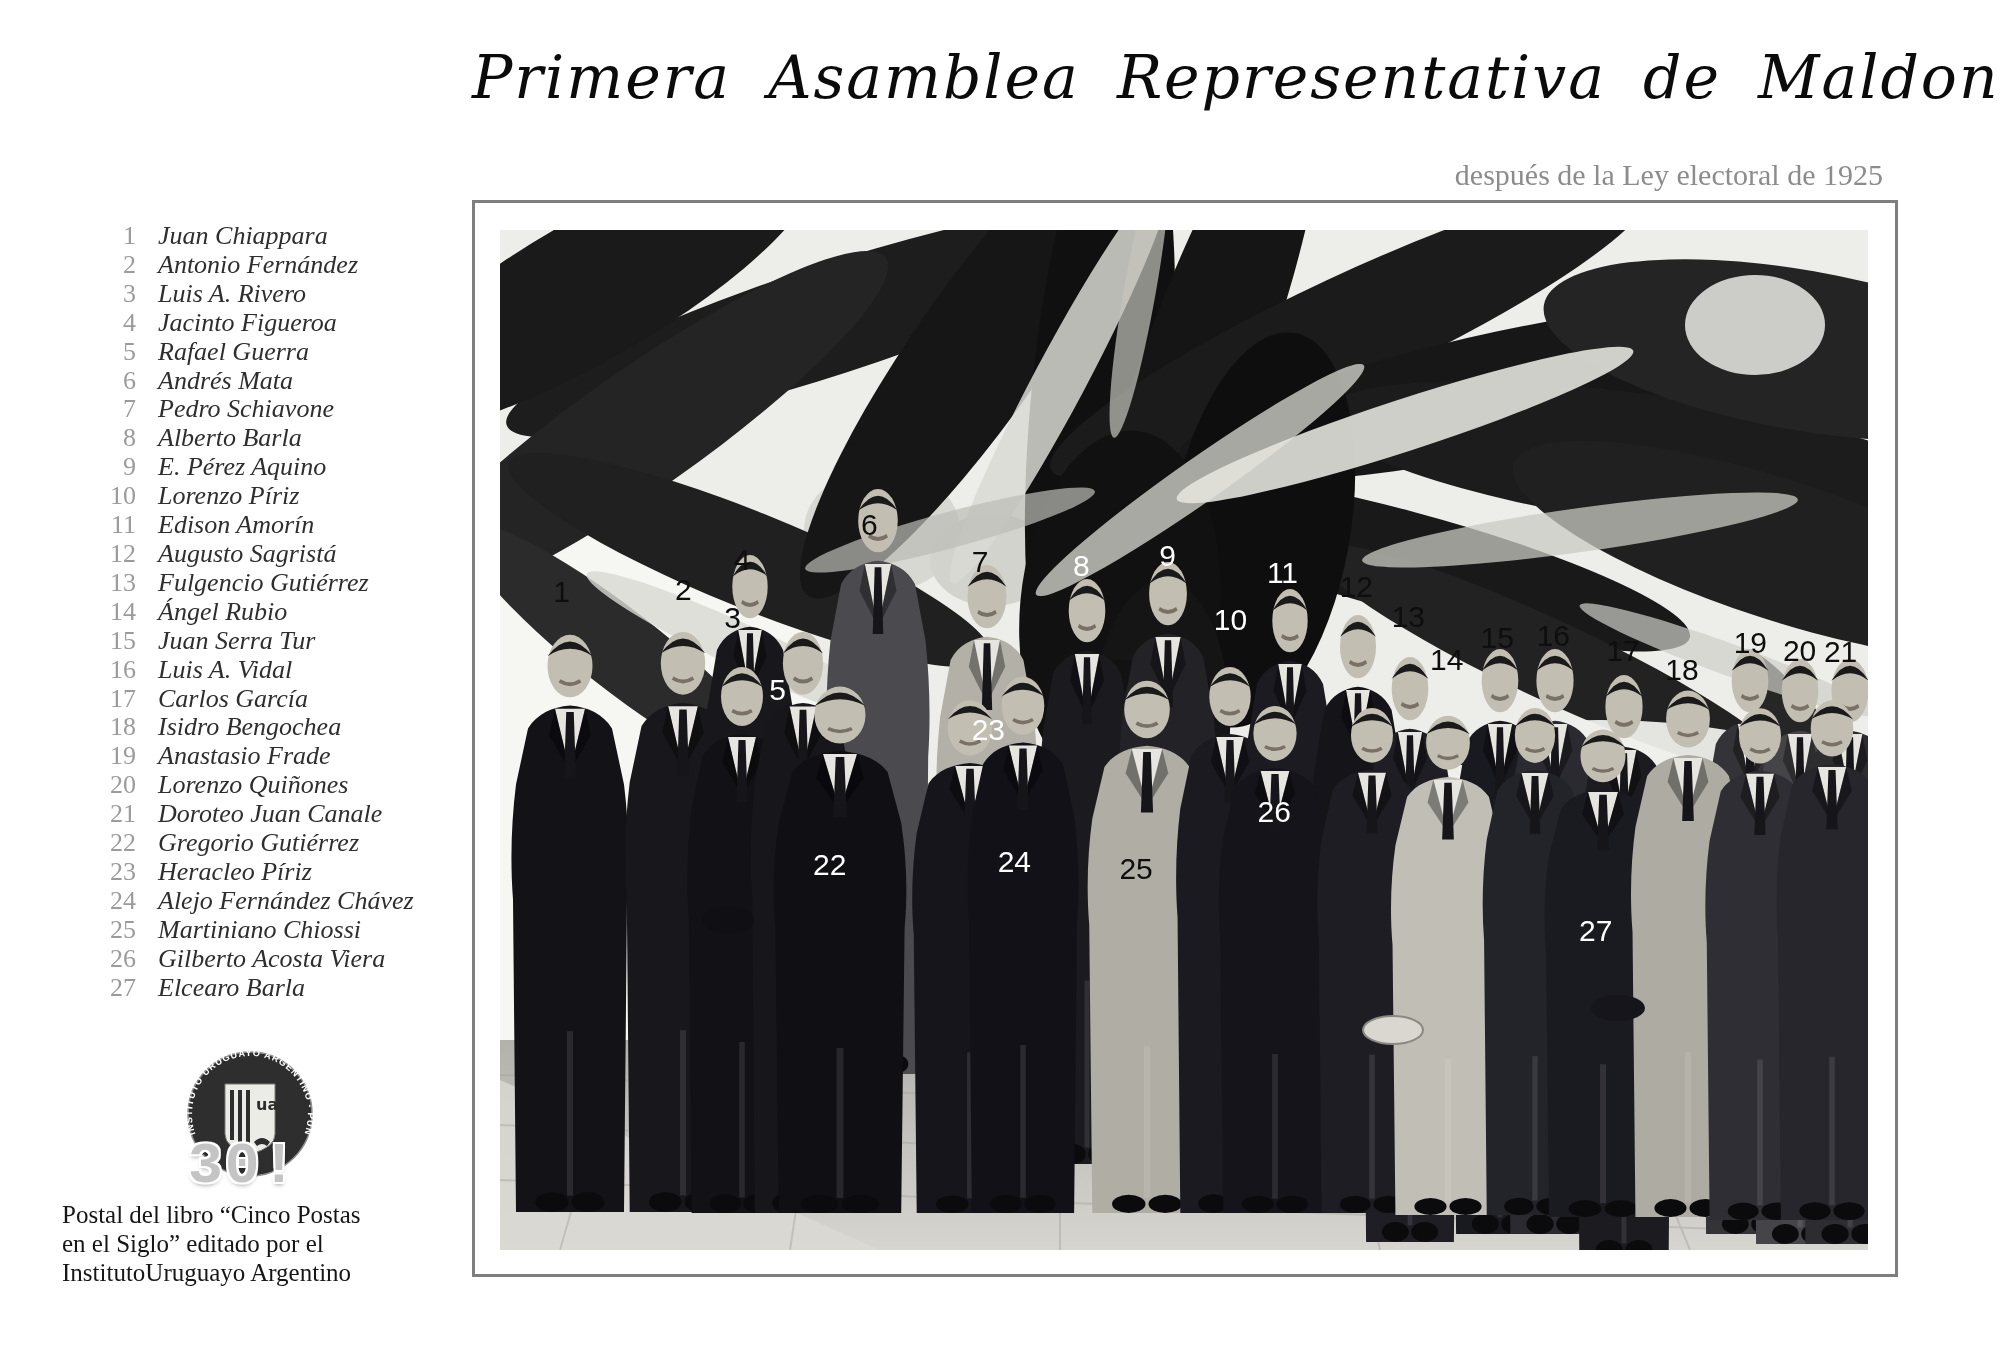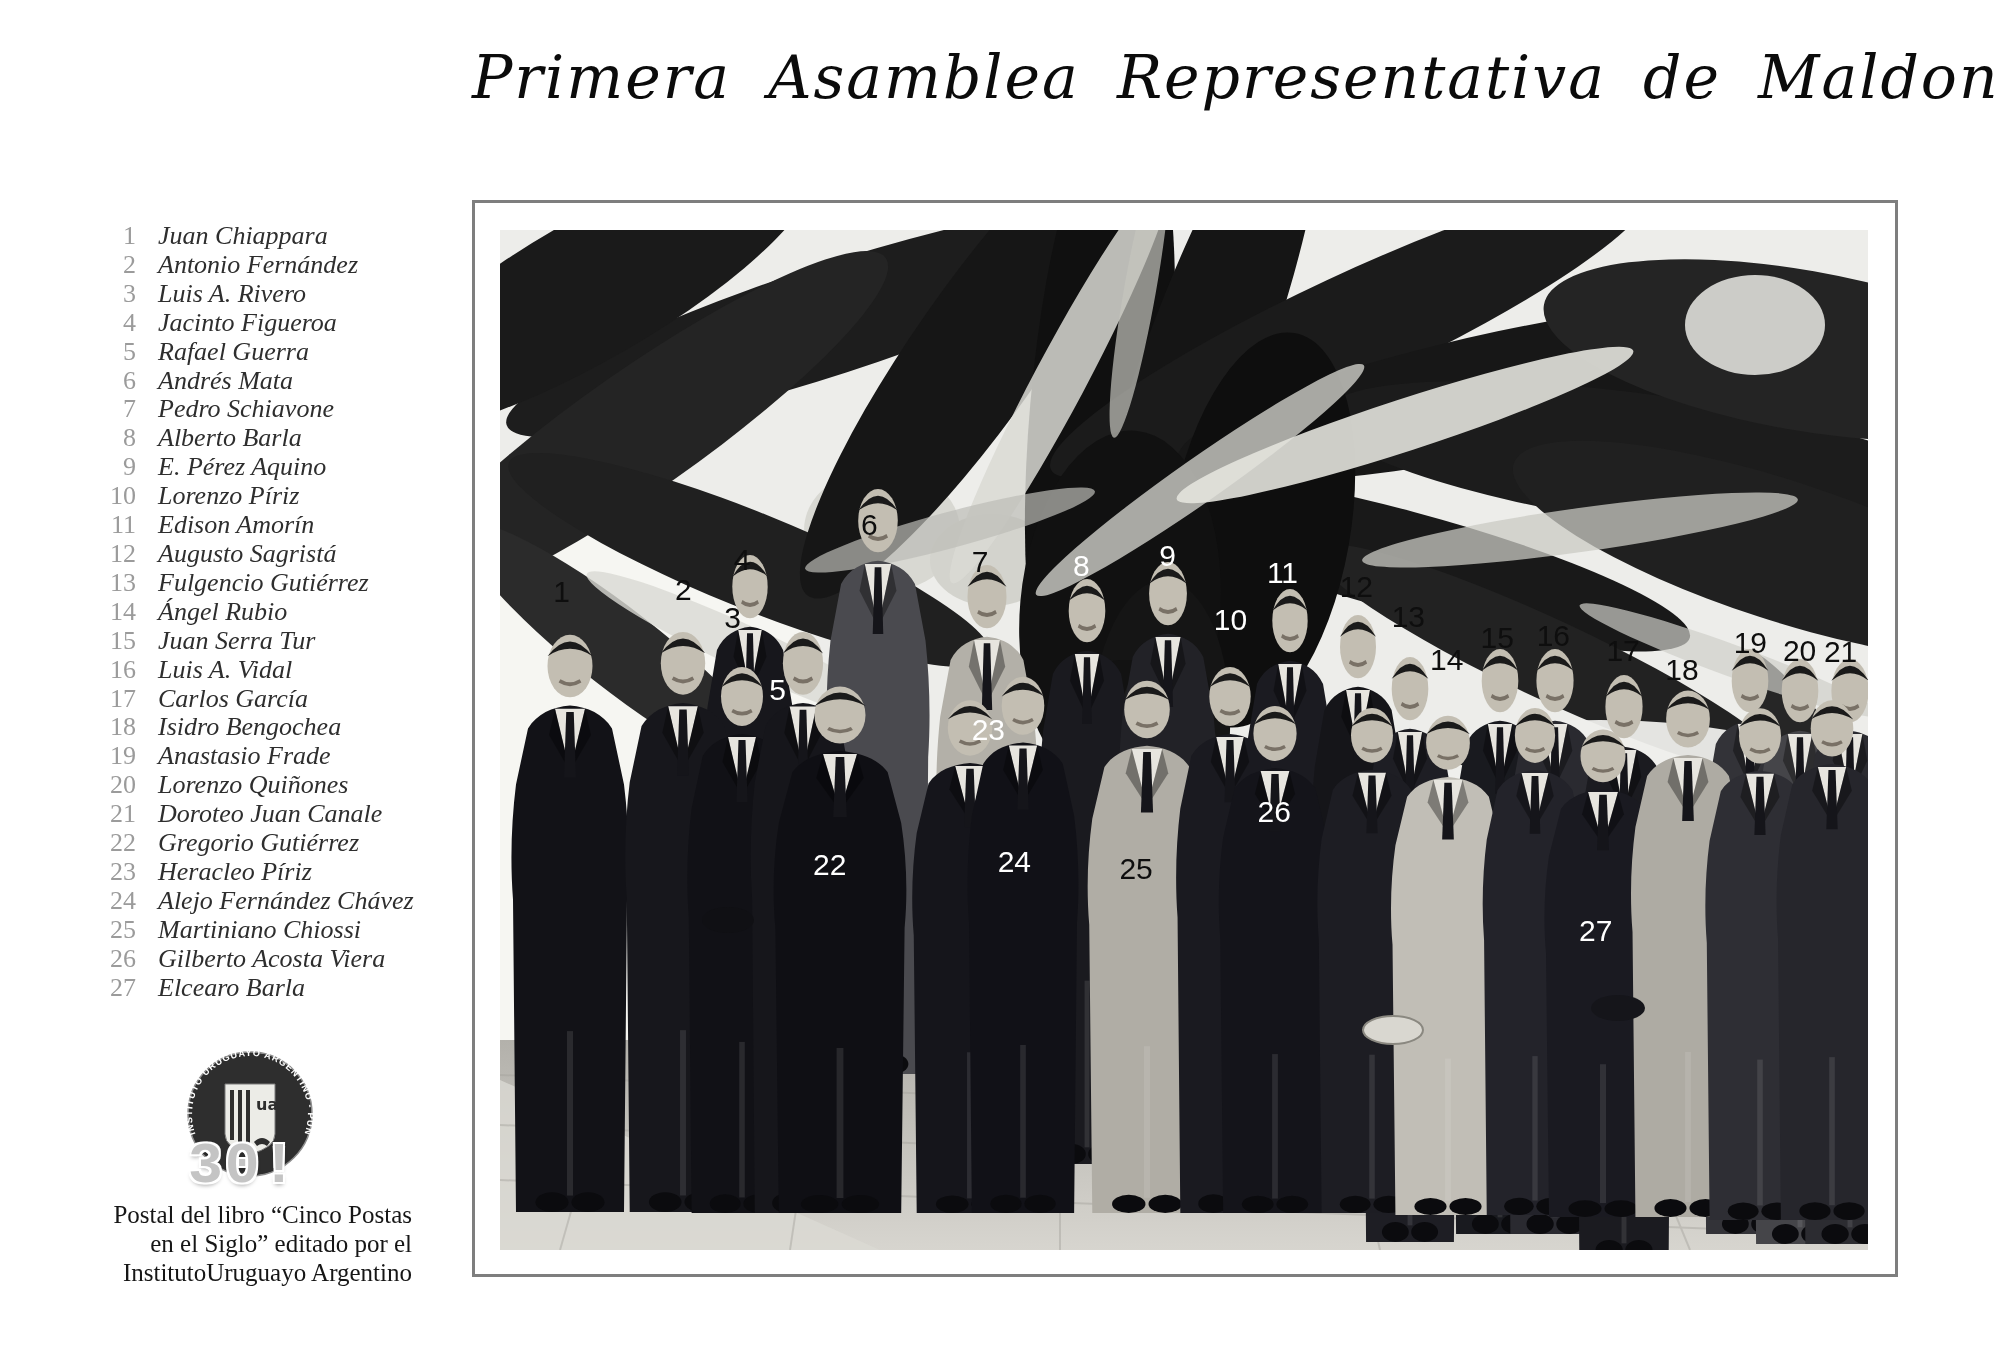--- a/index.html
+++ b/index.html
@@ -29,29 +29,30 @@
           font-family:"Liberation Sans",sans-serif;font-size:30px;line-height:1;}
 
   
   .seal{position:absolute;left:170px;top:1042px;width:160px;height:160px;}
   .seal svg{width:100%;height:100%;}
   .anniv{position:absolute;left:18px;top:92px;font-family:Liberation Mono, monospace;
          font-weight:bold;font-size:58px;color:#c4c4c4;letter-spacing:2px;
          text-shadow:-2px -2px 0 #fff,2px -2px 0 #fff,-2px 2px 0 #fff,2px 2px 0 #fff,0 3px 4px rgba(0,0,0,.35);}
 
   
-  .footer{position:absolute;left:62px;top:1200px;width:350px;text-align:right;
+  .footer{position:absolute;left:62px;top:1200px;width:350px;text-align:left;
           font-size:25px;line-height:29px;color:#161616;}
 </style>
 </head>
 <body>
 
 <div class="page">
 
   <div class="title">Primera Asamblea Representativa de Maldonado</div>
+  <div class="subtitle">después de la Ley electoral de 1925</div>
 
   <div class="roster">
       <div class="roster-row">
         <span class="num">1</span>
         <span class="nm">Juan Chiappara</span>
       </div>
       <div class="roster-row">
         <span class="num">2</span>
         <span class="nm">Antonio Fernández</span>
       </div>

